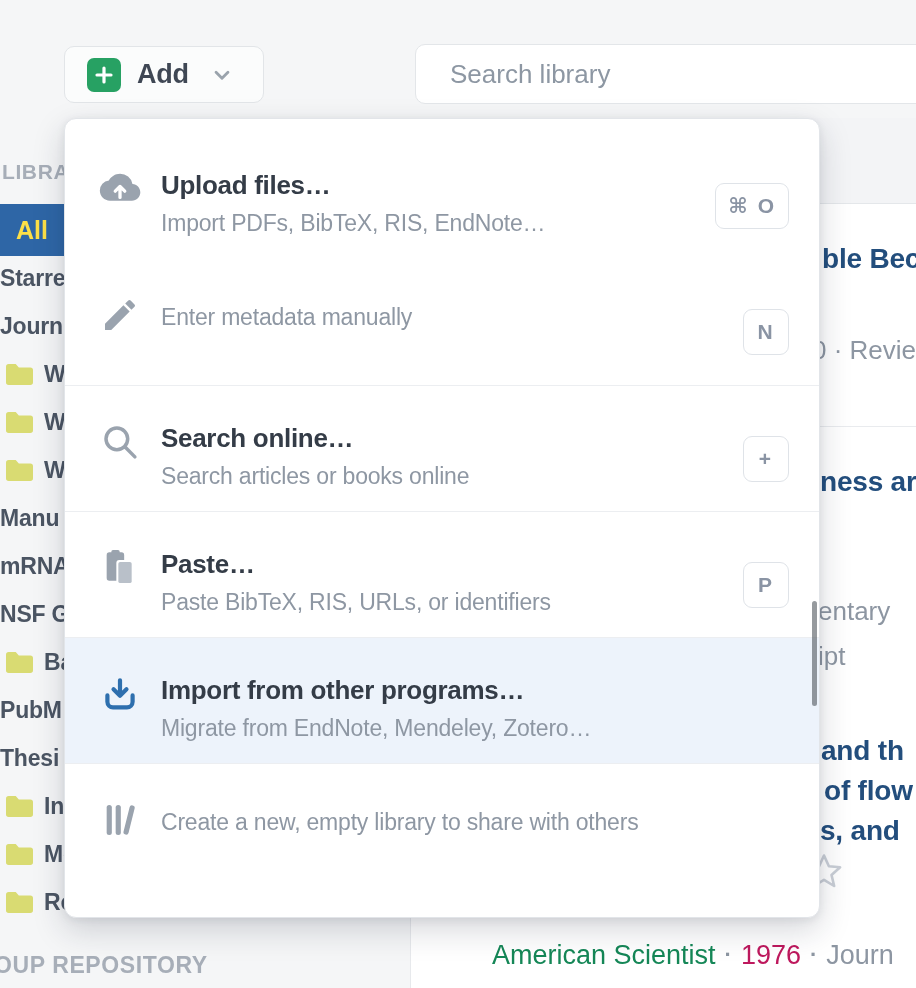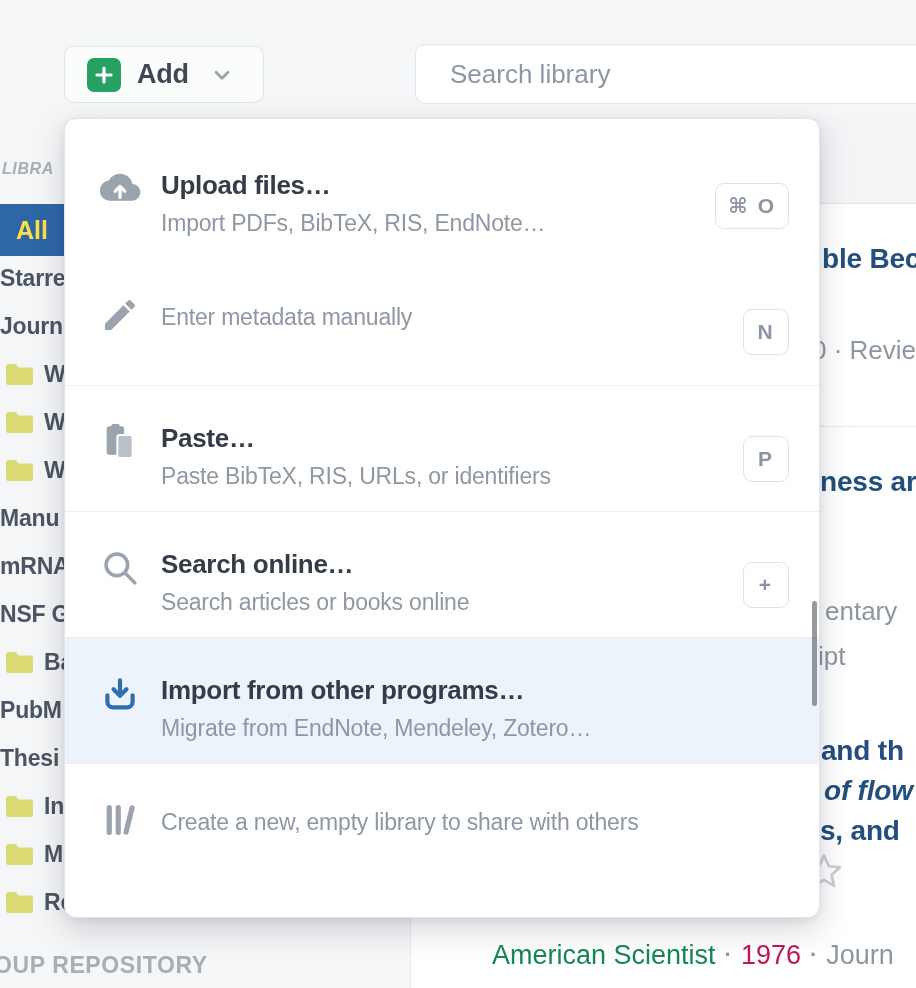--- a/index.html
+++ b/index.html
@@ -51,39 +51,39 @@
 <body>
 
 <div class="content-bg"></div>
 <div class="content-toolbar"></div>
 <div class="row-divider" style="top:426px;"></div>
 
 <div class="c-title" style="left:822px;top:243px;">ble Bec</div>
 <div class="c-meta" style="left:812px;top:335px;">0 · Revie</div>
 
 <div class="c-title" style="left:820px;top:466px;">ness ar</div>
-<div class="c-meta" style="left:818px;top:596px;padding-left:7px;">entary</div>
+<div class="c-meta" style="left:818px;top:596px;">entary</div>
 <div class="c-meta" style="left:818px;top:641px;">ipt</div>
 
 <div class="c-title" style="left:821px;top:735px;">and th</div>
-<div class="c-title" style="left:824px;top:775px;font-style:italic;">of flow</div>
+<div class="c-title" style="left:824px;top:775px;">of flow</div>
 <div class="c-title" style="left:820px;top:815px;">s, and</div>
 
 <div class="star-wrap">
   <svg width="42" height="42" viewBox="0 0 24 24">
     <path d="M12 2.6l2.8 6.1 6.4.6-4.9 4.4 1.5 6.3L12 16.5 6.2 20l1.5-6.3-4.9-4.4 6.4-.6z" fill="none" stroke="#c9ced6" stroke-width="1.5" stroke-linejoin="round"></path>
   </svg>
 </div>
 
 <div class="c-author">Heinrich B</div>
 <div class="c-journal-line">
   <span class="jn">American Scientist</span><span class="sep">·</span><span class="yr">1976</span><span class="sep">·</span><span class="ty">Journ</span>
 </div>
 
-<div class="sb-header" style="left:2px;top:160px;font-size:16px;font-style:italic;">LIBRA</div>
+<div class="sb-header" style="left:2px;top:160px;font-size:21px;">LIBRA</div>
 
 <div class="sb-all">
   <span class="al">All</span>
   <span class="ct">46</span>
 </div>
 
 <div class="sb-item" style="top:254px;">
     <span class="lbl">Starre</span>
   </div>
 <div class="sb-item" style="top:302px;">
@@ -204,42 +204,42 @@
       <svg width="40" height="40" viewBox="0 0 24 24">
         <path d="M3 17.25V21h3.75L17.81 9.94l-3.75-3.75L3 17.25zM20.71 7.04a1 1 0 0 0 0-1.41l-2.34-2.34a1 1 0 0 0-1.41 0l-1.83 1.83 3.75 3.75 1.83-1.83z" fill="#9aa3ae"></path>
       </svg>
     </span>
     <div class="mi-sub">Enter metadata manually</div>
     <span class="kbd">N</span>
   </div>
 
   <div class="mi bt">
     <span class="mi-icon">
+      <svg width="42" height="42" viewBox="0 0 24 24">
+        <circle cx="10.2" cy="10.2" r="6.2" fill="none" stroke="#9aa3ae" stroke-width="2"></circle>
+        <path d="M14.9 14.9 20.5 20.5" stroke="#9aa3ae" stroke-width="2" stroke-linecap="round"></path>
+      </svg>
+    </span>
+    <div class="mi-title">Search online…</div>
+    <div class="mi-sub">Search articles or books online</div>
+    <span class="kbd">+</span>
+  </div>
+
+  <div class="mi bt">
+    <span class="mi-icon">
       <svg width="40" height="40" viewBox="0 0 24 24">
         <rect x="4" y="2.6" width="10.5" height="17" rx="1.6" fill="#9aa3ae"></rect>
         <rect x="6.8" y="1.2" width="5" height="3.2" rx="1" fill="#9aa3ae"></rect>
         <rect x="9.8" y="7.2" width="10.4" height="15" rx="1.8" fill="#ffffff"></rect>
         <rect x="11" y="8.4" width="8" height="12.6" rx="1.1" fill="#b9c0c9"></rect>
       </svg>
     </span>
     <div class="mi-title">Paste…</div>
     <div class="mi-sub">Paste BibTeX, RIS, URLs, or identifiers</div>
     <span class="kbd">P</span>
-  </div>
-
-  <div class="mi bt">
-    <span class="mi-icon">
-      <svg width="42" height="42" viewBox="0 0 24 24">
-        <circle cx="10.2" cy="10.2" r="6.2" fill="none" stroke="#9aa3ae" stroke-width="2"></circle>
-        <path d="M14.9 14.9 20.5 20.5" stroke="#9aa3ae" stroke-width="2" stroke-linecap="round"></path>
-      </svg>
-    </span>
-    <div class="mi-title">Search online…</div>
-    <div class="mi-sub">Search articles or books online</div>
-    <span class="kbd">+</span>
   </div>
 
   <div class="mi bt active">
     <span class="mi-icon">
       <svg width="42" height="42" viewBox="0 0 24 24">
         <path d="M12 4.2v8.3M8.3 9.3 12 13l3.7-3.7" fill="none" stroke="#2e6fae" stroke-width="2.4" stroke-linecap="round" stroke-linejoin="round"></path>
         <path d="M4.8 12.8v3.6a3.2 3.2 0 0 0 3.2 3.2h8a3.2 3.2 0 0 0 3.2-3.2v-3.6" fill="none" stroke="#2e6fae" stroke-width="2.4" stroke-linecap="round"></path>
       </svg>
     </span>
     <div class="mi-title">Import from other programs…</div>

